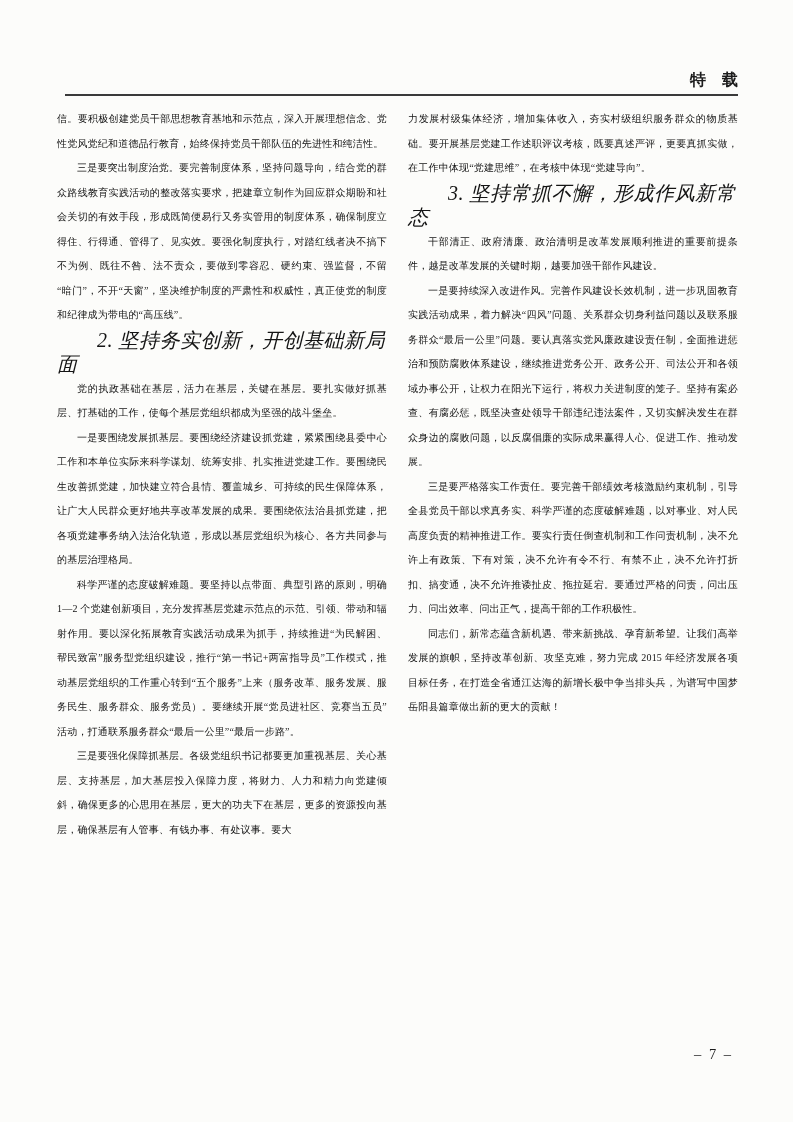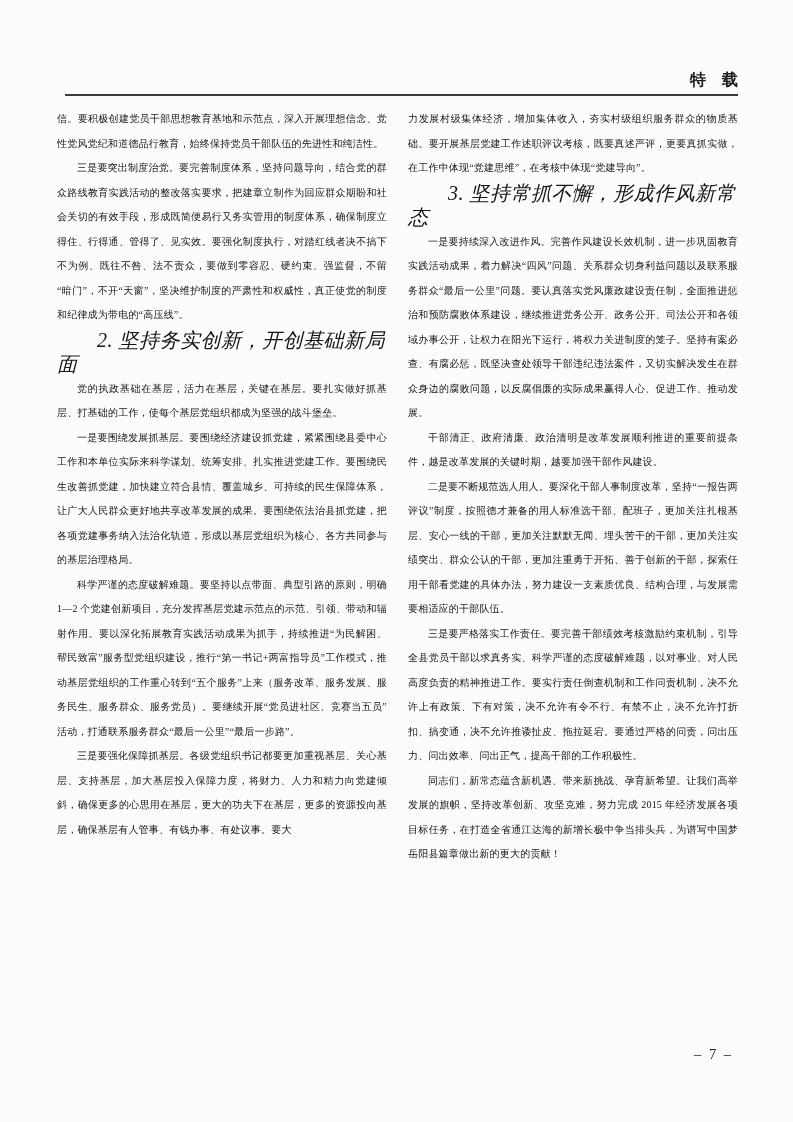--- a/index.html
+++ b/index.html
@@ -103,23 +103,22 @@
       <p class="heading">2. 坚持务实创新，开创基础新局面</p>
       <p class="para">党的执政基础在基层，活力在基层，关键在基层。要扎实做好抓基层、打基础的工作，使每个基层党组织都成为坚强的战斗堡垒。</p>
       <p class="para"><b class="lead">一是要围绕发展抓基层。</b><span>要围绕经济建设抓党建，紧紧围绕县委中心工作和本单位实际来科学谋划、统筹安排、扎实推进党建工作。要围绕民生改善抓党建，加快建立符合县情、覆盖城乡、可持续的民生保障体系，让广大人民群众更好地共享改革发展的成果。要围绕依法治县抓党建，把各项党建事务纳入法治化轨道，形成以基层党组织为核心、各方共同参与的基层治理格局。</span></p>
       <p class="para"><b class="lead">科学严谨的态度破解难题。</b><span>要坚持以点带面、典型引路的原则，明确 1—2 个党建创新项目，充分发挥基层党建示范点的示范、引领、带动和辐射作用。要以深化拓展教育实践活动成果为抓手，持续推进“为民解困、帮民致富”服务型党组织建设，推行“第一书记+两富指导员”工作模式，推动基层党组织的工作重心转到“五个服务”上来（服务改革、服务发展、服务民生、服务群众、服务党员）。要继续开展“党员进社区、竞赛当五员”活动，打通联系服务群众“最后一公里”“最后一步路”。</span></p>
       <p class="para"><b class="lead">三是要强化保障抓基层。</b><span>各级党组织书记都要更加重视基层、关心基层、支持基层，加大基层投入保障力度，将财力、人力和精力向党建倾斜，确保更多的心思用在基层，更大的功夫下在基层，更多的资源投向基层，确保基层有人管事、有钱办事、有处议事。要大</span></p>
     </div>
 
     <div class="col">
       <p class="para cont">力发展村级集体经济，增加集体收入，夯实村级组织服务群众的物质基础。要开展基层党建工作述职评议考核，既要真述严评，更要真抓实做，在工作中体现“党建思维”，在考核中体现“党建导向”。</p>
       <p class="heading">3. 坚持常抓不懈，形成作风新常态</p>
+      <p class="para">干部清正、政府清廉、政治清明是改革发展顺利推进的重要前提条件，越是改革发展的关键时期，越要加强干部作风建设。</p>
       <p class="para"><b class="lead">一是要持续深入改进作风。</b><span>完善作风建设长效机制，进一步巩固教育实践活动成果，着力解决“四风”问题、关系群众切身利益问题以及联系服务群众“最后一公里”问题。要认真落实党风廉政建设责任制，全面推进惩治和预防腐败体系建设，继续推进党务公开、政务公开、司法公开和各领域办事公开，让权力在阳光下运行，将权力关进制度的笼子。坚持有案必查、有腐必惩，既坚决查处领导干部违纪违法案件，又切实解决发生在群众身边的腐败问题，以反腐倡廉的实际成果赢得人心、促进工作、推动发展。</span></p>
-      <p class="para">干部清正、政府清廉、政治清明是改革发展顺利推进的重要前提条件，越是改革发展的关键时期，越要加强干部作风建设。</p>
-      <p class="para"><b class="lead">二是要不断规范选人用人。</b><span>要深化干部人事制度改革，坚持“一报告两评议”制度，按照德才兼备的用人标准选干部、配班子，更加关注扎根基层、安心一线的干部，更加关注默默无闻、埋头苦干的干部，更加关注实绩突出、群众公认的干部，更加注重勇于开拓、善于创新的干部，探索任用干部看党建的具体办法，努力建设一支素质优良、结构合理，与发展需要相适应的干部队伍。</span></p>
       <p class="para"><b class="lead">三是要严格落实工作责任。</b><span>要完善干部绩效考核激励约束机制，引导全县党员干部以求真务实、科学严谨的态度破解难题，以对事业、对人民高度负责的精神推进工作。要实行责任倒查机制和工作问责机制，决不允许上有政策、下有对策，决不允许有令不行、有禁不止，决不允许打折扣、搞变通，决不允许推诿扯皮、拖拉延宕。要通过严格的问责，问出压力、问出效率、问出正气，提高干部的工作积极性。</span></p>
       <p class="para">同志们，新常态蕴含新机遇、带来新挑战、孕育新希望。让我们高举发展的旗帜，坚持改革创新、攻坚克难，努力完成 2015 年经济发展各项目标任务，在打造全省通江达海的新增长极中争当排头兵，为谱写中国梦岳阳县篇章做出新的更大的贡献！</p>
     </div>
 
   </div>
 
   <div class="page-number">– 7 –</div>
 
 </div>
 

